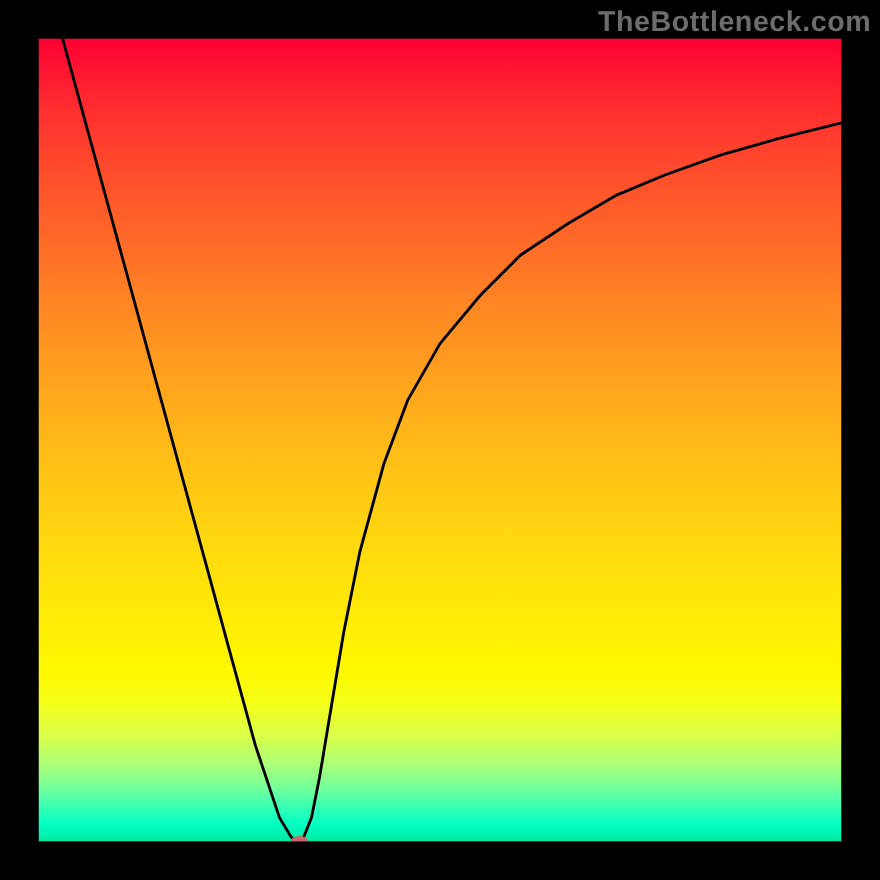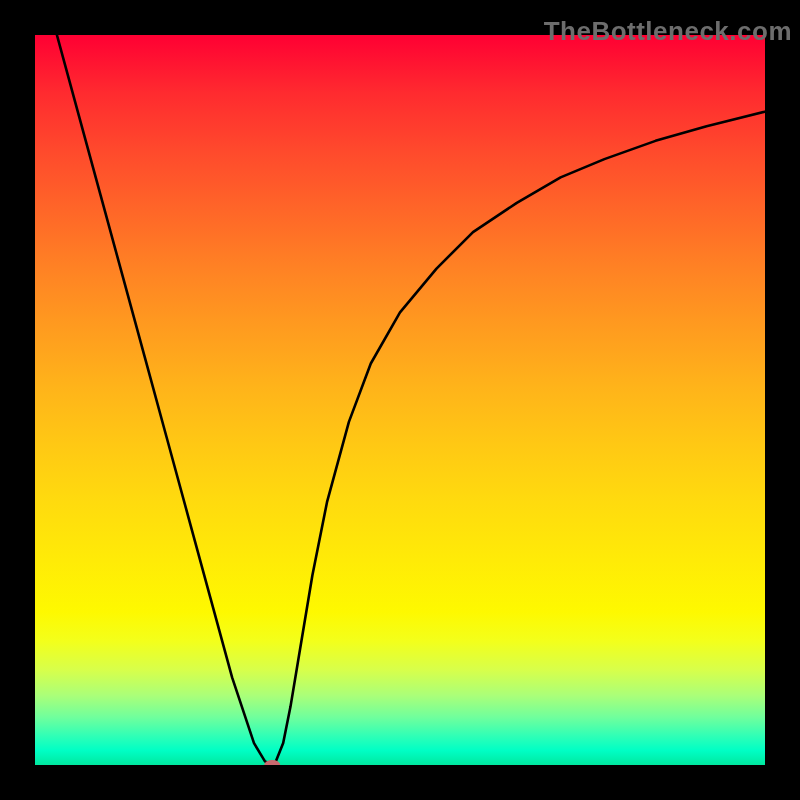--- a/index.html
+++ b/index.html
@@ -12,21 +12,21 @@
     overflow: hidden;
   }
   .frame {
     position: relative;
     width: 800px;
     height: 800px;
     background: #000;
   }
   .watermark {
     position: absolute;
-    top: 16px;
+    top: 4px;
     right: 8px;
     font-size: 26px;
     font-weight: 600;
     color: #6d6d6d;
     letter-spacing: 0.5px;
     z-index: 10;
   }
   .plot-area {
     position: absolute;
     left: 35px;

